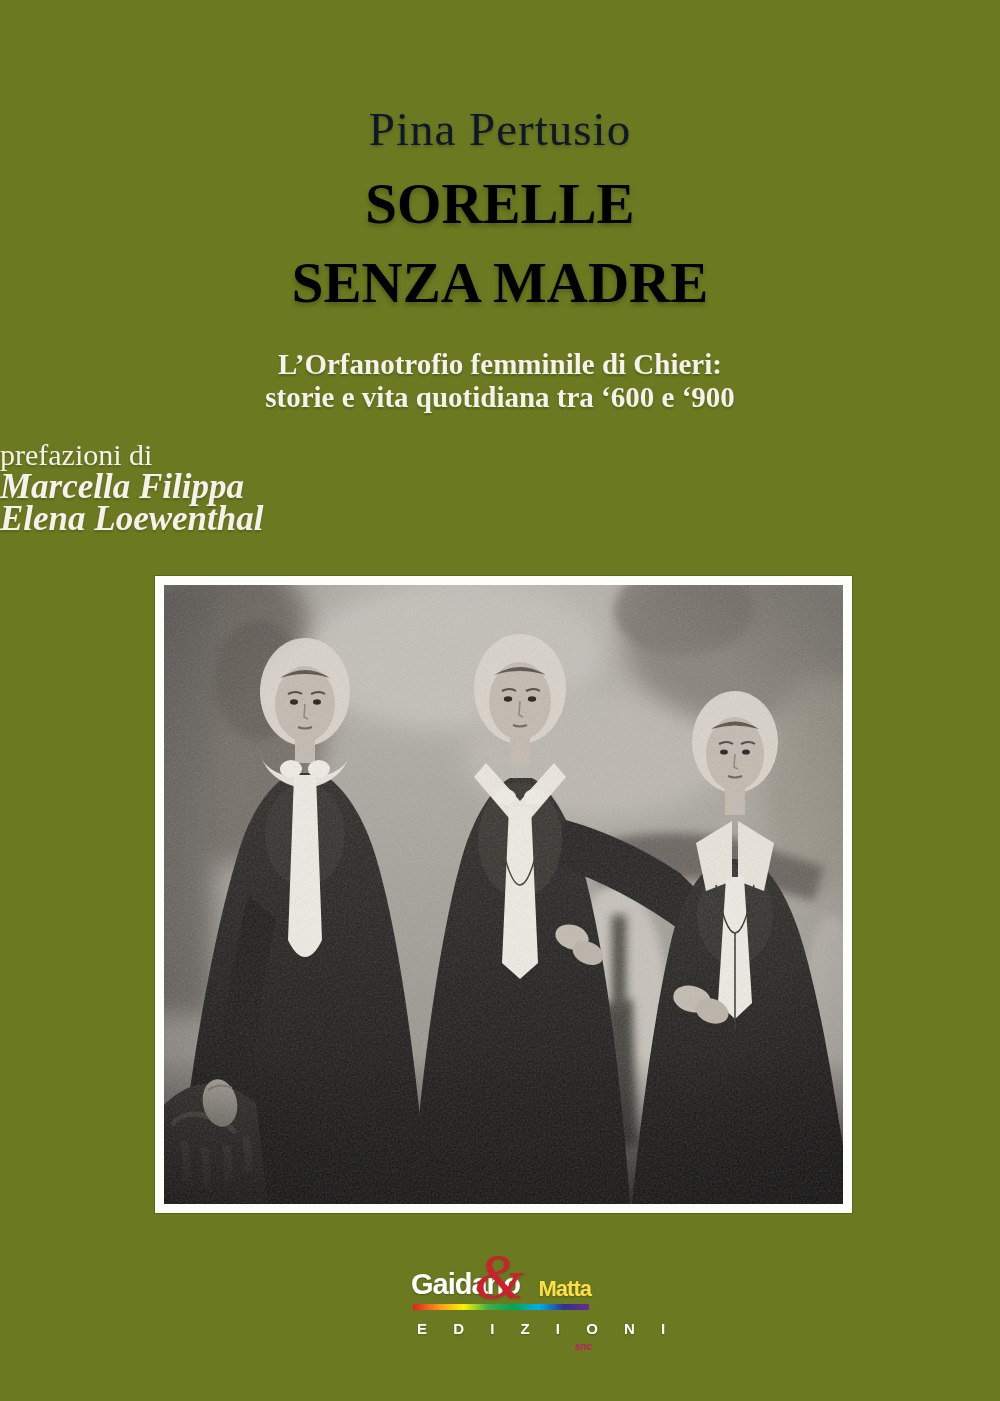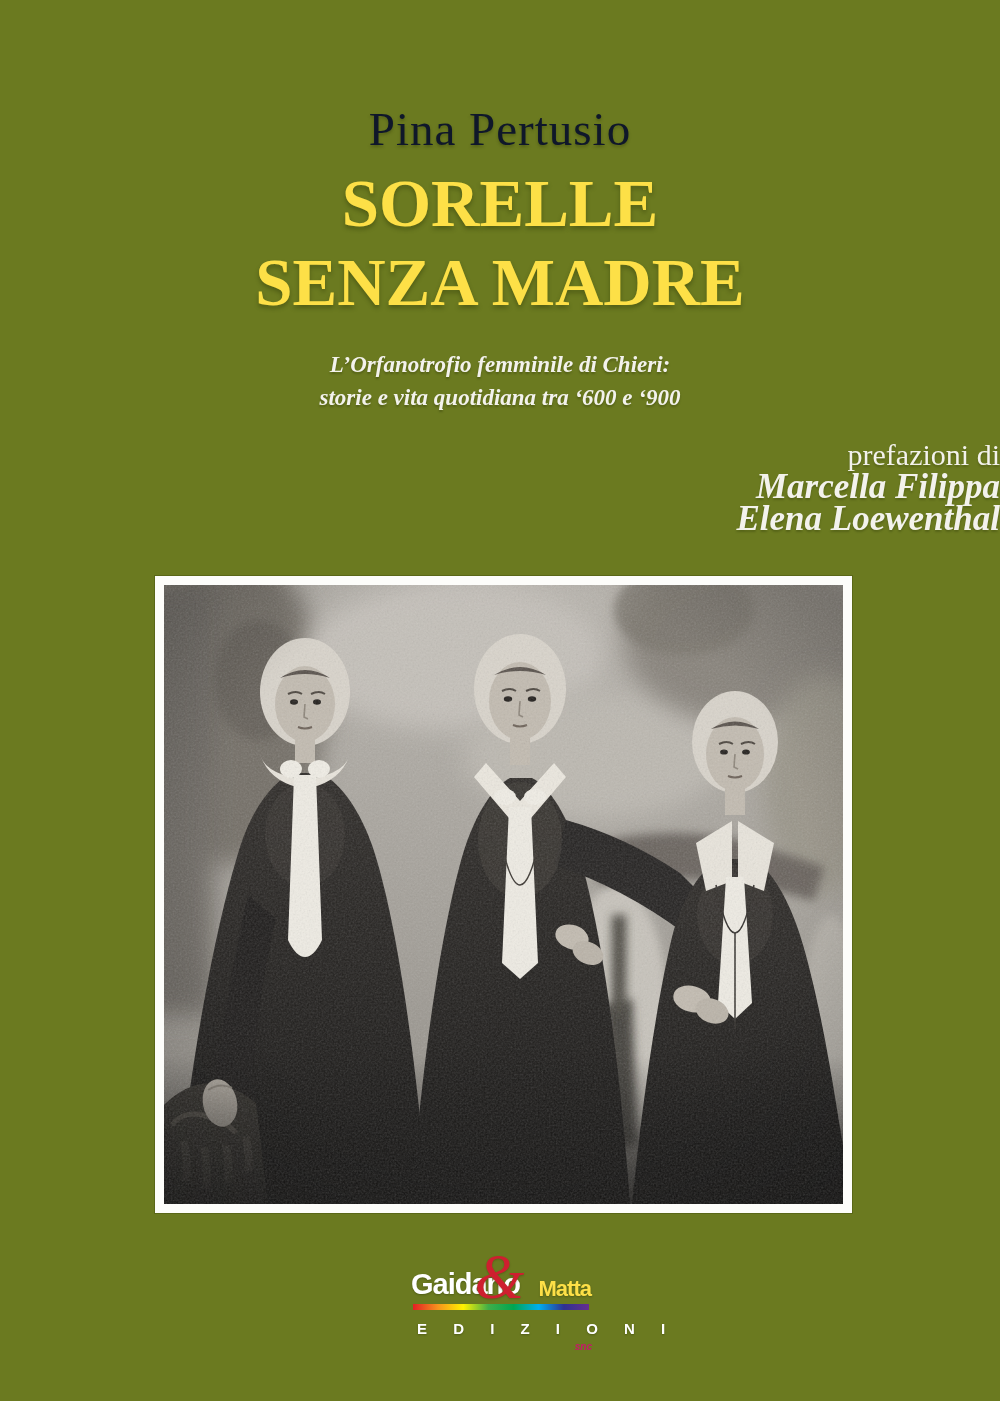--- a/index.html
+++ b/index.html
@@ -10,30 +10,30 @@
   }
   .cover { position:absolute; inset:0; }
 
   .author {
     position:absolute; top:102px; left:0; width:100%; text-align:center;
     font-size:47px; color:#0f172a; letter-spacing:1px;
     text-shadow:0 2px 3px rgba(40,50,5,.35);
   }
   .title {
     position:absolute; top:164px; left:0; width:100%; text-align:center;
-    font-weight:bold; font-size:67px; line-height:79px; color:#fde047;
+    font-weight:bold; font-size:57px; line-height:79px; color:#000000;
     text-shadow:0 3px 4px rgba(40,50,5,.4);
   }
   .subtitle {
     position:absolute; top:348px; left:0; width:100%; text-align:center;
-    font-style:italic; font-weight:bold; font-size:23px; line-height:33px;
+    font-weight:bold; font-size:29px; line-height:33px;
     color:#f3f2ec; text-shadow:0 2px 2px rgba(40,50,5,.35);
   }
   .preface {
-    position:absolute; top:438px; left:0; width:100%; text-align:right;
+    position:absolute; top:438px; left:0; width:100%; text-align:left;
     color:#f3f2ec; text-shadow:0 2px 2px rgba(40,50,5,.3);
   }
   .preface-label { font-size:30px; line-height:33px; }
   .preface-author { font-size:35px; line-height:32px; font-style:italic; font-weight:bold; }
 
   .photo-frame {
     position:absolute; left:155px; top:576px;
     width:679px; height:619px;
     border:9px solid #fdfdfa;
     box-shadow:0 0 0 1px rgba(60,70,10,.35);

